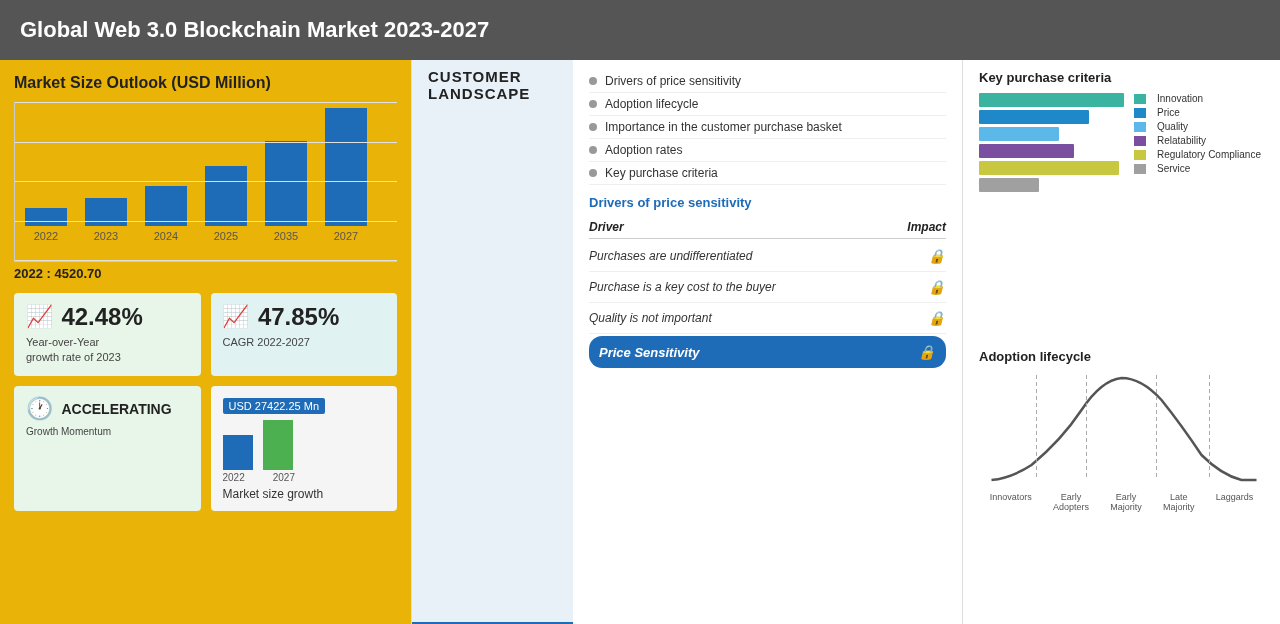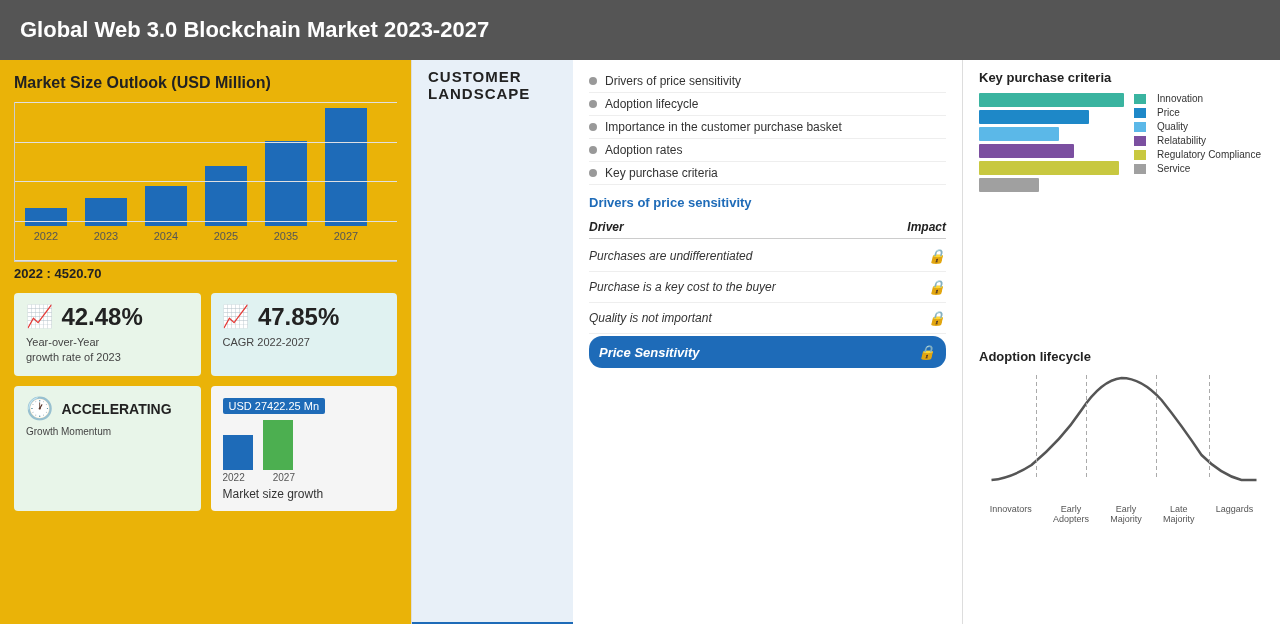--- a/index.html
+++ b/index.html
@@ -432,21 +432,21 @@
     .adoption-curve {
       width: 100%;
       height: 100%;
     }
 
     .adoption-labels {
       display: flex;
       justify-content: space-around;
       font-size: 9px;
       color: #555;
-      margin-top: 14px;
+      margin-top: 2px;
     }
   </style>
 </head>
 <body>
 
 <div class="header">
   <span>Global Web 3.0 Blockchain Market 2023-2027</span>
 </div>
 
 <div class="main-content">

